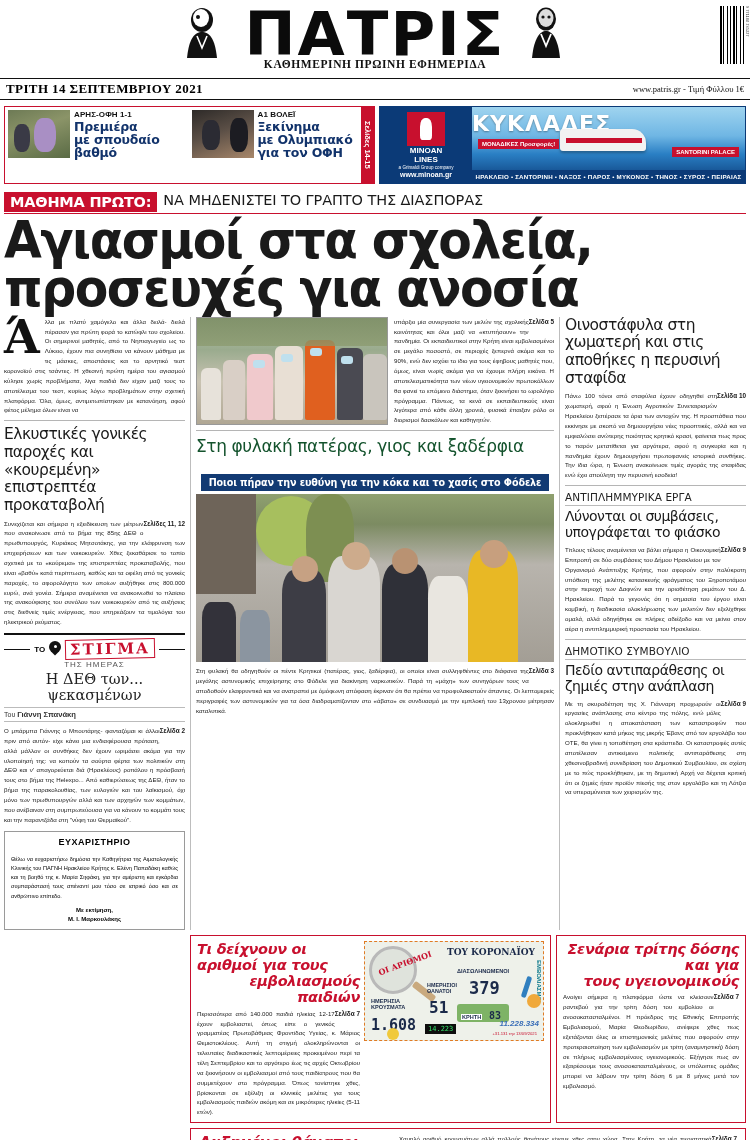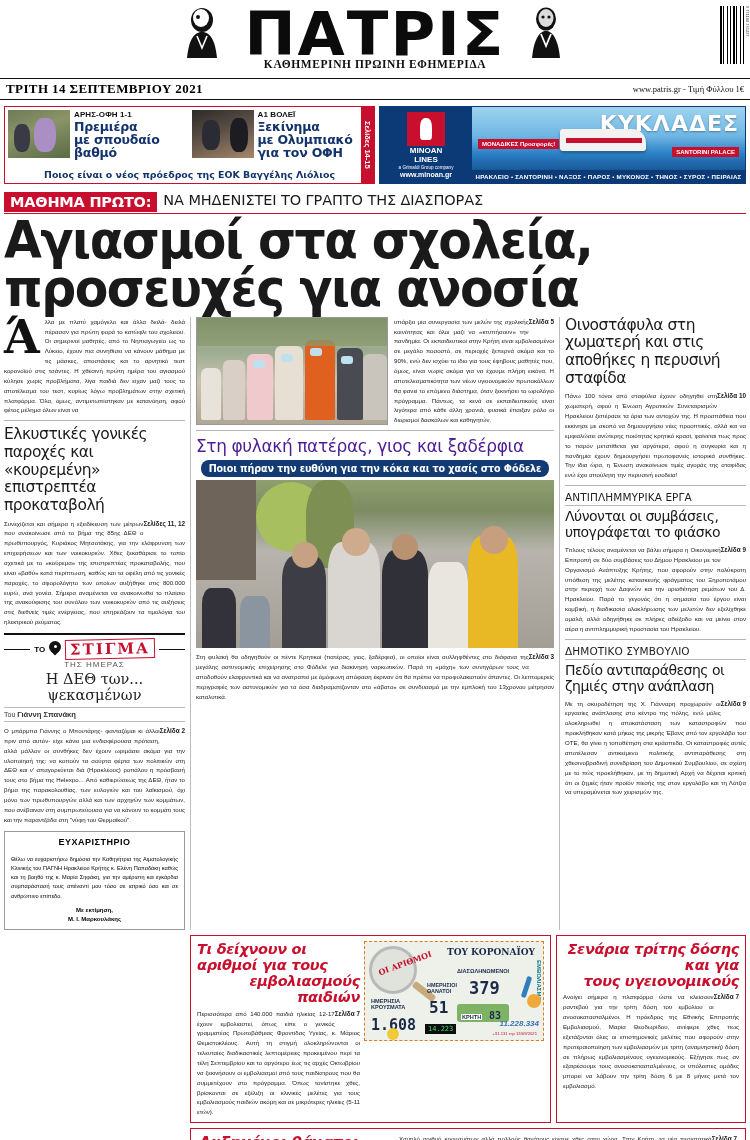--- a/index.html
+++ b/index.html
@@ -79,21 +79,21 @@
   .minoan-left { flex:0 0 92px; background:#0b3a77; display:flex; flex-direction:column;
     align-items:center; justify-content:center; color:#fff; padding:2px; }
   .minoan-logo { width:38px; height:34px; background:#c8102e; position:relative;
     display:flex; align-items:center; justify-content:center; }
   .minoan-logo .fig { width:12px; height:22px; background:#fff; border-radius:40% 40% 20% 20%; }
   .minoan-name { font-size:8px; font-weight:700; line-height:1.05; text-align:center; margin-top:1px; }
   .minoan-grim { font-size:4.6px; margin-top:1px; }
   .minoan-url { font-size:7px; font-weight:700; margin-top:1px; }
   .minoan-right { flex:1; position:relative;
     background:linear-gradient(180deg,#9fd4ef 0%,#6fb6e4 38%,#2a7fc4 62%,#0b3a77 100%); }
-  .kyklades { position:absolute; top:4px; left:0; right:6px; text-align:right;
+  .kyklades { position:absolute; top:4px; left:0; right:6px; text-align:left;
     font-size:22px; font-weight:700; color:#ffffff; letter-spacing:1px;
     font-family:"DejaVu Sans", sans-serif; text-shadow:0 1px 2px rgba(0,0,0,.35); }
   .ferry { position:absolute; left:48%; top:44%; transform:translate(-50%,-50%);
     width:86px; height:22px; background:#f2f2f2; border-radius:3px 14px 3px 3px;
     box-shadow:0 2px 3px rgba(0,0,0,.3); }
   .ferry:after { content:""; position:absolute; left:6px; top:9px; right:4px; height:5px;
     background:#c8102e; }
   .badge-red { position:absolute; background:#c8102e; color:#fff; font-size:6px;
     font-weight:700; padding:2px 4px; }
   .badge-mon { left:6px; top:42%; }
@@ -167,25 +167,25 @@
   .thanks-txt { font-size:5.6px; line-height:1.65; text-align:justify; }
   .thanks-sign { text-align:center; font-size:6px; font-weight:700; margin-top:5px; line-height:1.5; }
 
   
   .photo-kids { width:192px; height:108px; border:1px solid #999; position:relative; overflow:hidden;
     background:linear-gradient(180deg,#b9c6b0 0%,#9aab8e 30%,#c9c3b2 60%,#b0a794 100%); float:left;
     margin:0 6px 4px 0; }
   .kid { position:absolute; bottom:4px; border-radius:6px 6px 2px 2px; }
   .mask { position:absolute; width:12px; height:8px; border-radius:3px; background:#bfe0ee; }
 
-  .mid-head { font-size:17px; color:#4c1d95; font-family:"DejaVu Sans", sans-serif;
-    letter-spacing:-.4px; margin:2px 0 2px 0; }
+  .mid-head { font-size:17px; color:#14532d; font-family:"DejaVu Sans", sans-serif;
+    letter-spacing:-.4px; margin:2px 0 16px 0; }
   .blue-ribbon { background:#123a73; color:#fff; font-size:9.6px; font-weight:700;
     padding:3px 8px; display:inline-block; font-family:"DejaVu Sans", sans-serif;
-    position:relative; letter-spacing:-.1px;border-radius:8px; }
+    position:relative; letter-spacing:-.1px; }
   .photo-street { width:100%; height:168px; position:relative; overflow:hidden;
     background:linear-gradient(180deg,#8fa06f 0%,#7c8b62 18%,#b8b4ad 42%,#a39e95 100%); }
   .person { position:absolute; bottom:0; border-radius:26% 26% 0 0; }
 
   
   .bot-wrap { display:flex; gap:5px; padding:0 4px; margin-top:5px; }
   .box-red { border:1.4px solid #c8102e; padding:5px 6px; display:flex; }
   .box-red.one { flex:1; }
   .box-red.two { flex:0 0 190px; }
   .bx-head { font-size:14.5px; color:#c8102e; font-style:italic; font-weight:700;
@@ -257,21 +257,20 @@
               <div class="blob2"></div>
           </div>
           <div class="sp-txt">
             <div class="sp-kicker">Α1 ΒΟΛΕΪ</div>
             <div class="sp-head" style="white-space:pre-line">Ξεκίνημα
 με Ολυμπιακό
 για τον ΟΦΗ</div>
           </div>
         </div>
       </div>
-      <div class="sports-bottom">Ποιος είναι ο νέος πρόεδρος της ΕΟΚ Βαγγέλης Λιόλιος</div>
       <div class="pages-tab">Σελίδες 14-15</div>
     </div>
 
     <div class="ad-minoan">
       <div class="minoan-left">
         <div class="minoan-logo">
             <div class="fig"></div>
           </div>
         <div class="minoan-name" style="white-space:pre-line">MINOAN
 LINES</div>

